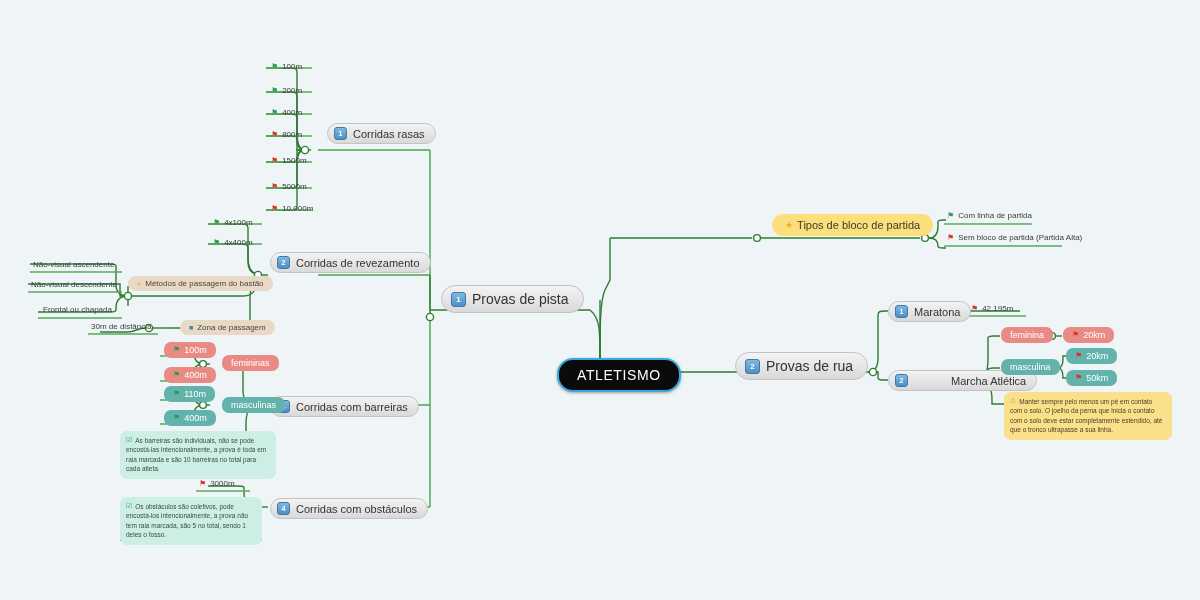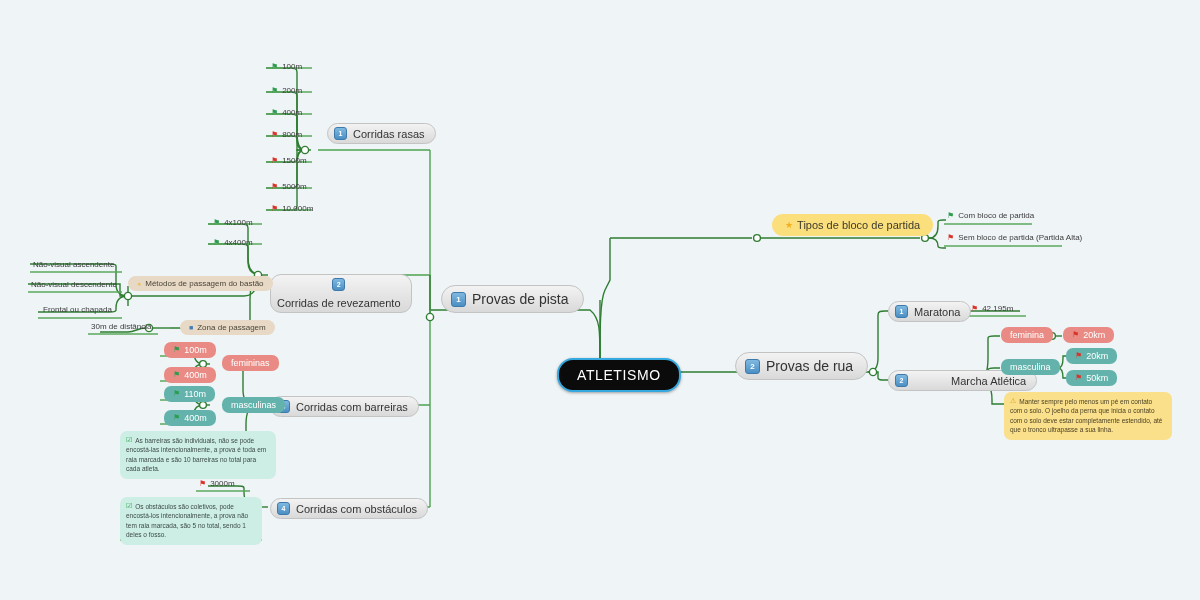--- a/index.html
+++ b/index.html
@@ -260,21 +260,21 @@
   </div>
   <div class="node leaf" style="left:268px;top:181px;">
     <span class="ic flag-r">⚑</span>
     <span>5000m</span>
   </div>
   <div class="node leaf" style="left:268px;top:203px;">
     <span class="ic flag-r">⚑</span>
     <span>10.000m</span>
   </div>
 
-  <div class="node pill-grey small" style="left:270px;top:274px;flex-direction:column;">
+  <div class="node pill-grey small" style="left:270px;top:252px;">
     <span class="badge">2</span>
     <span>Corridas de revezamento</span>
   </div>
 
   <div class="node leaf" style="left:210px;top:217px;">
     <span class="ic flag-g">⚑</span>
     <span>4x100m</span>
   </div>
   <div class="node leaf" style="left:210px;top:237px;">
     <span class="ic flag-g">⚑</span>
@@ -349,21 +349,21 @@
     <span class="ic icon-chk">☑</span>
     <span>Os obstáculos são coletivos, pode encostá-los intencionalmente, a prova não tem raia marcada, são 5 no total, sendo 1 deles o fosso.</span>
   </div>
 
   <div class="node pill yellow" style="left:772px;top:214px;">
     <span class="icon-star">★</span>
     <span>Tipos de bloco de partida</span>
   </div>
   <div class="node leaf" style="left:944px;top:210px;">
     <span class="ic flag-g">⚑</span>
-    <span>Com bloco de partida</span>
+    <span>Com linha de partida</span>
   </div>
   <div class="node leaf" style="left:944px;top:232px;">
     <span class="ic flag-r">⚑</span>
     <span>Sem bloco de partida (Partida Alta)</span>
   </div>
 
   <div class="node pill-grey" style="left:735px;top:352px;">
     <span class="badge">2</span>
     <span>Provas de rua</span>
   </div>

